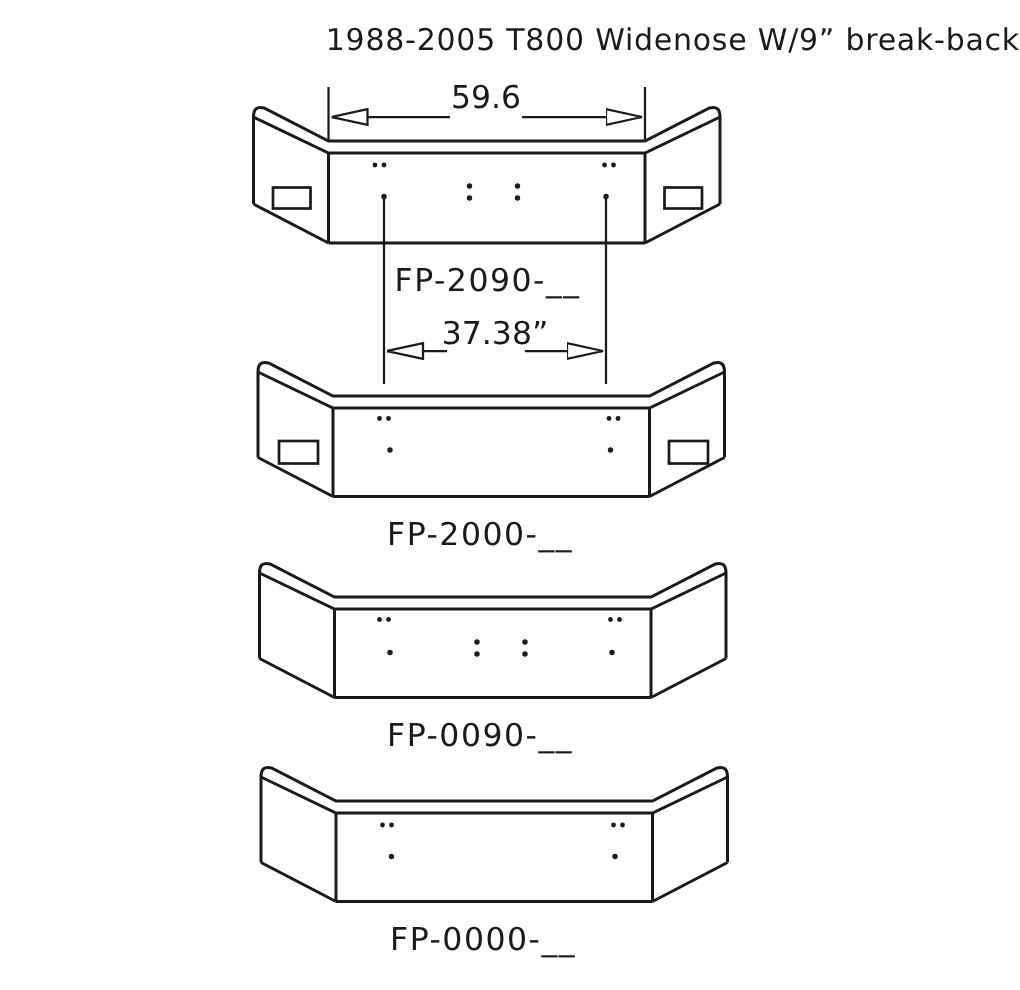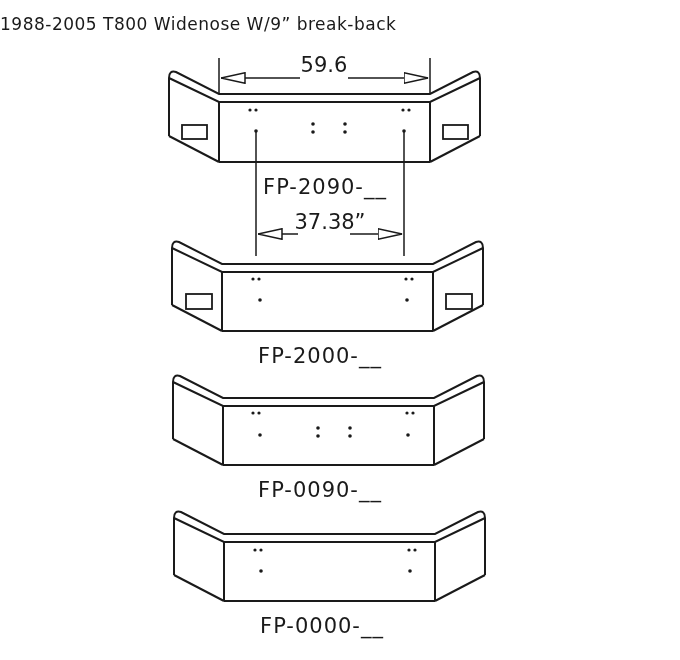--- a/index.html
+++ b/index.html
@@ -1,19 +1,19 @@
 <!DOCTYPE html>
 <html><head>
   <meta charset="utf-8">
   <style>
     html, body { margin: 0; padding: 0; background: #ffffff; }
     body { width: 680px; height: 660px; position: relative; overflow: hidden; }
     .title {
-      position: absolute; left: 0; top: 14px; width: 680px; text-align: left;
-      font-family: "DejaVu Sans", sans-serif; font-size: 17px; color: #1a1a1a;
+      position: absolute; left: 0; top: 14px; width: 680px; text-align: right;
+      font-family: "DejaVu Sans", sans-serif; font-size: 20px; color: #1a1a1a;
       letter-spacing: 0.5px;
     }
     svg { position: absolute; left: 0; top: 0; }
     .lbl { font-family: "DejaVu Sans", sans-serif; font-size: 21px; fill: #1a1a1a; letter-spacing: 1px; }
     .dim { font-family: "DejaVu Sans", sans-serif; font-size: 21px; fill: #1a1a1a; }
   </style>
 </head>
 <body>
 
 <div class="title">1988-2005 T800 Widenose W/9” break-back</div>

